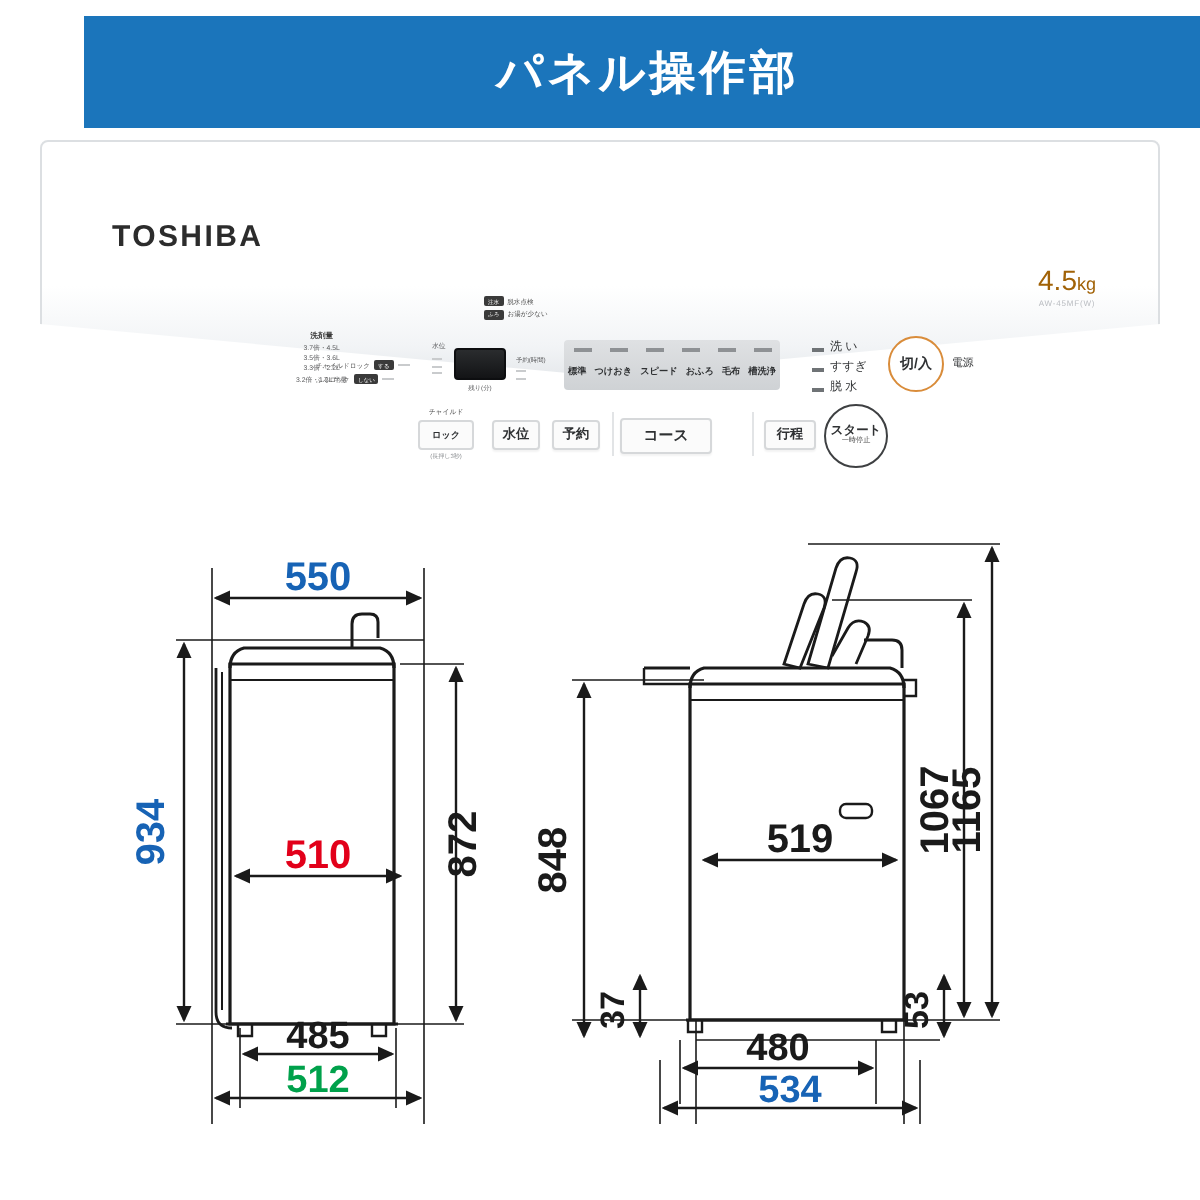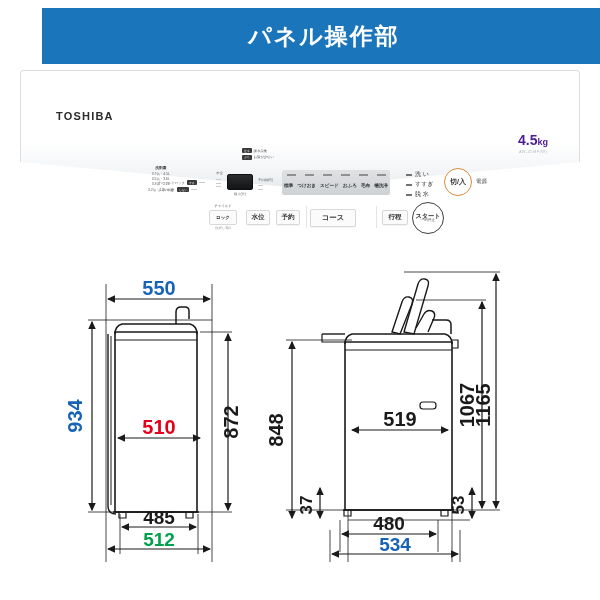--- a/index.html
+++ b/index.html
@@ -34,27 +34,27 @@
   .panel-shape {
     position: absolute; inset: 0;
     background: linear-gradient(180deg,#ffffff 0%,#ffffff 62%,#f2f4f6 88%,#e7eaed 100%);
     border: 1px solid #dcdfe2;
     border-radius: 4px 4px 26px 26px / 4px 4px 14px 14px;
     box-shadow: 0 1px 2px rgba(0,0,0,.06);
     clip-path: polygon(0% 0%, 100% 0%, 100% 78%, 50% 100%, 0% 78%);
   }
   .brand {
     position: absolute; left: 36px; top: 40px;
-    font-size: 11px; font-weight: bold; color: #2c2c2c;
+    font-size: 15px; font-weight: bold; color: #2c2c2c;
     letter-spacing: 1.2px;
   }
   .cap {
     position: absolute; right: 32px; top: 62px; text-align: center;
   }
-  .cap-kg { font-size: 14px; font-weight: bold; color: #4c1d95; }
+  .cap-kg { font-size: 14px; font-weight: normal; color: #a16207; }
   .cap-kg .unit { font-size: 9px; }
   .cap-model { font-size: 4px; color: #b9bcc0; letter-spacing: .4px; margin-top:1px;}
 
   
   .det-table {
     position: absolute; left: 128px; top: 96px;
     font-size: 3.4px; line-height: 1.55; color: #58595b; text-align: center;
   }
   .det-table .hd { font-weight: bold; color:#3a3a3a; font-size:3.8px; }
 

